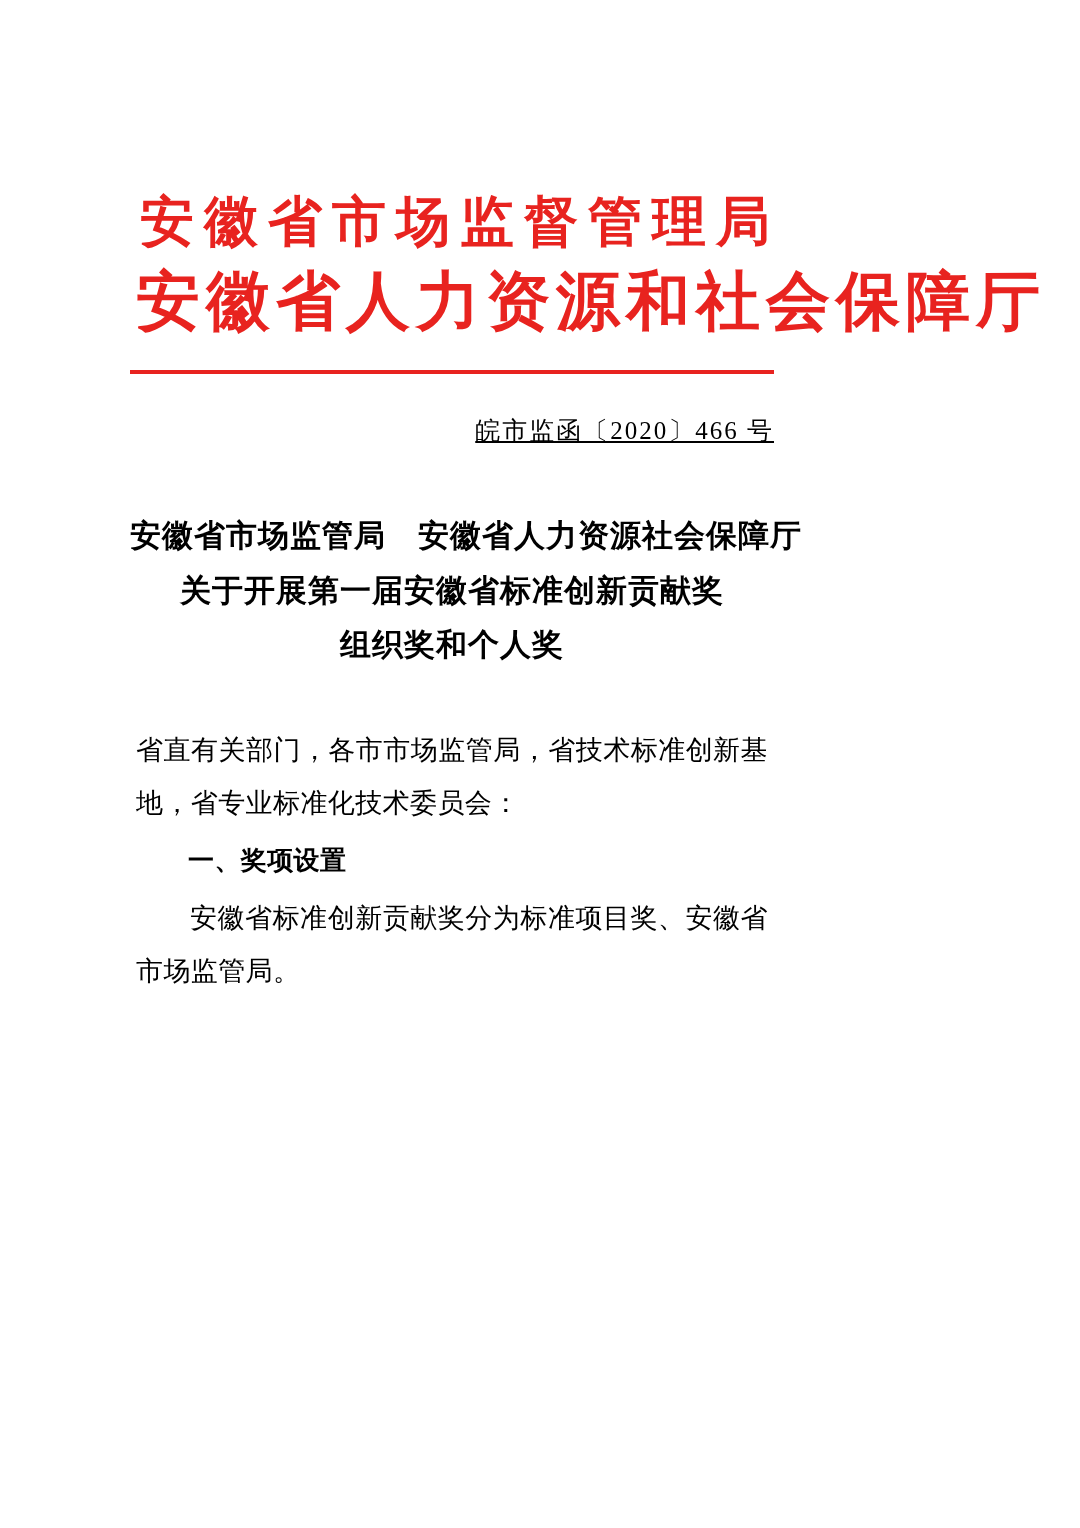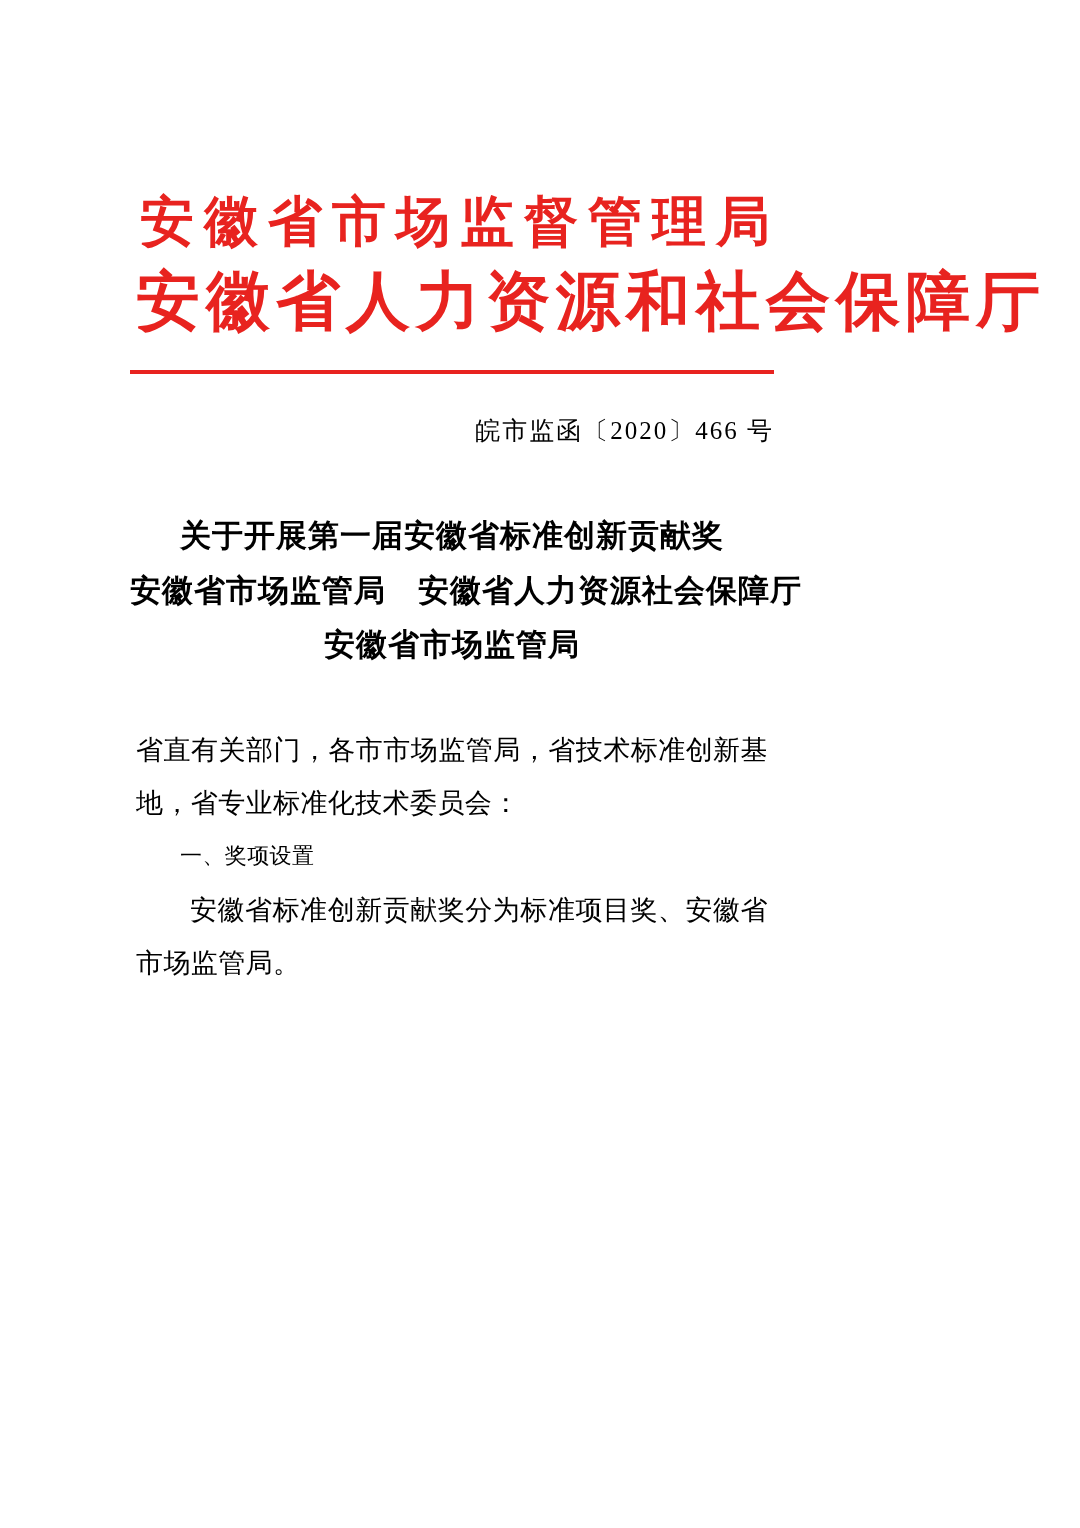--- a/index.html
+++ b/index.html
@@ -51,20 +51,21 @@
     width: 100%;
   }
 
   
   .doc-number {
     text-align: right;
     margin-top: 40px;
     font-size: 25px;
     letter-spacing: 2px;
     font-family: "Liberation Serif", serif;
+    text-decoration: underline;
   }
 
   
   .doc-title {
     margin-top: 62px;
     text-align: center;
     font-weight: bold;
     font-size: 31px;
     line-height: 1.75;
     letter-spacing: 1px;
@@ -84,43 +85,43 @@
     letter-spacing: 0.4px;
   }
   .body-text p {
     margin: 6px;
   }
   .indent2 {
     text-indent: 2em;
   }
   .section-head {
     margin-top: 2px;
-    font-weight: normal;
+    font-weight: bold;
     text-indent: 2em;
     font-family: "DejaVu Sans", "Liberation Sans", sans-serif;
-    font-size: 22px;
+    font-size: 26px;
   }
 </style>
 </head>
 <body>
 
 <div class="page">
 
   <div class="letterhead">
     <div class="letterhead-line">安徽省市场监督管理局</div>
     <div class="letterhead-line second">安徽省人力资源和社会保障厅</div>
     <div class="red-rule"></div>
   </div>
 
   <div class="doc-number">皖市监函〔2020〕466 号</div>
 
   <div class="doc-title">
+    <span class="tline">安徽省市场监管局　安徽省人力资源社会保障厅</span>
     <span class="tline">关于开展第一届安徽省标准创新贡献奖</span>
-    <span class="tline">安徽省市场监管局　安徽省人力资源社会保障厅</span>
-    <span class="tline">安徽省市场监管局</span>
+    <span class="tline">组织奖和个人奖</span>
   </div>
 
   <div class="body-text">
     <p>省直有关部门，各市市场监管局，省技术标准创新基地，省专业标准化技术委员会：</p>
     <p class="section-head">一、奖项设置</p>
     <p class="indent2">安徽省标准创新贡献奖分为标准项目奖、安徽省市场监管局。</p>
   </div>
 
 </div>
 

